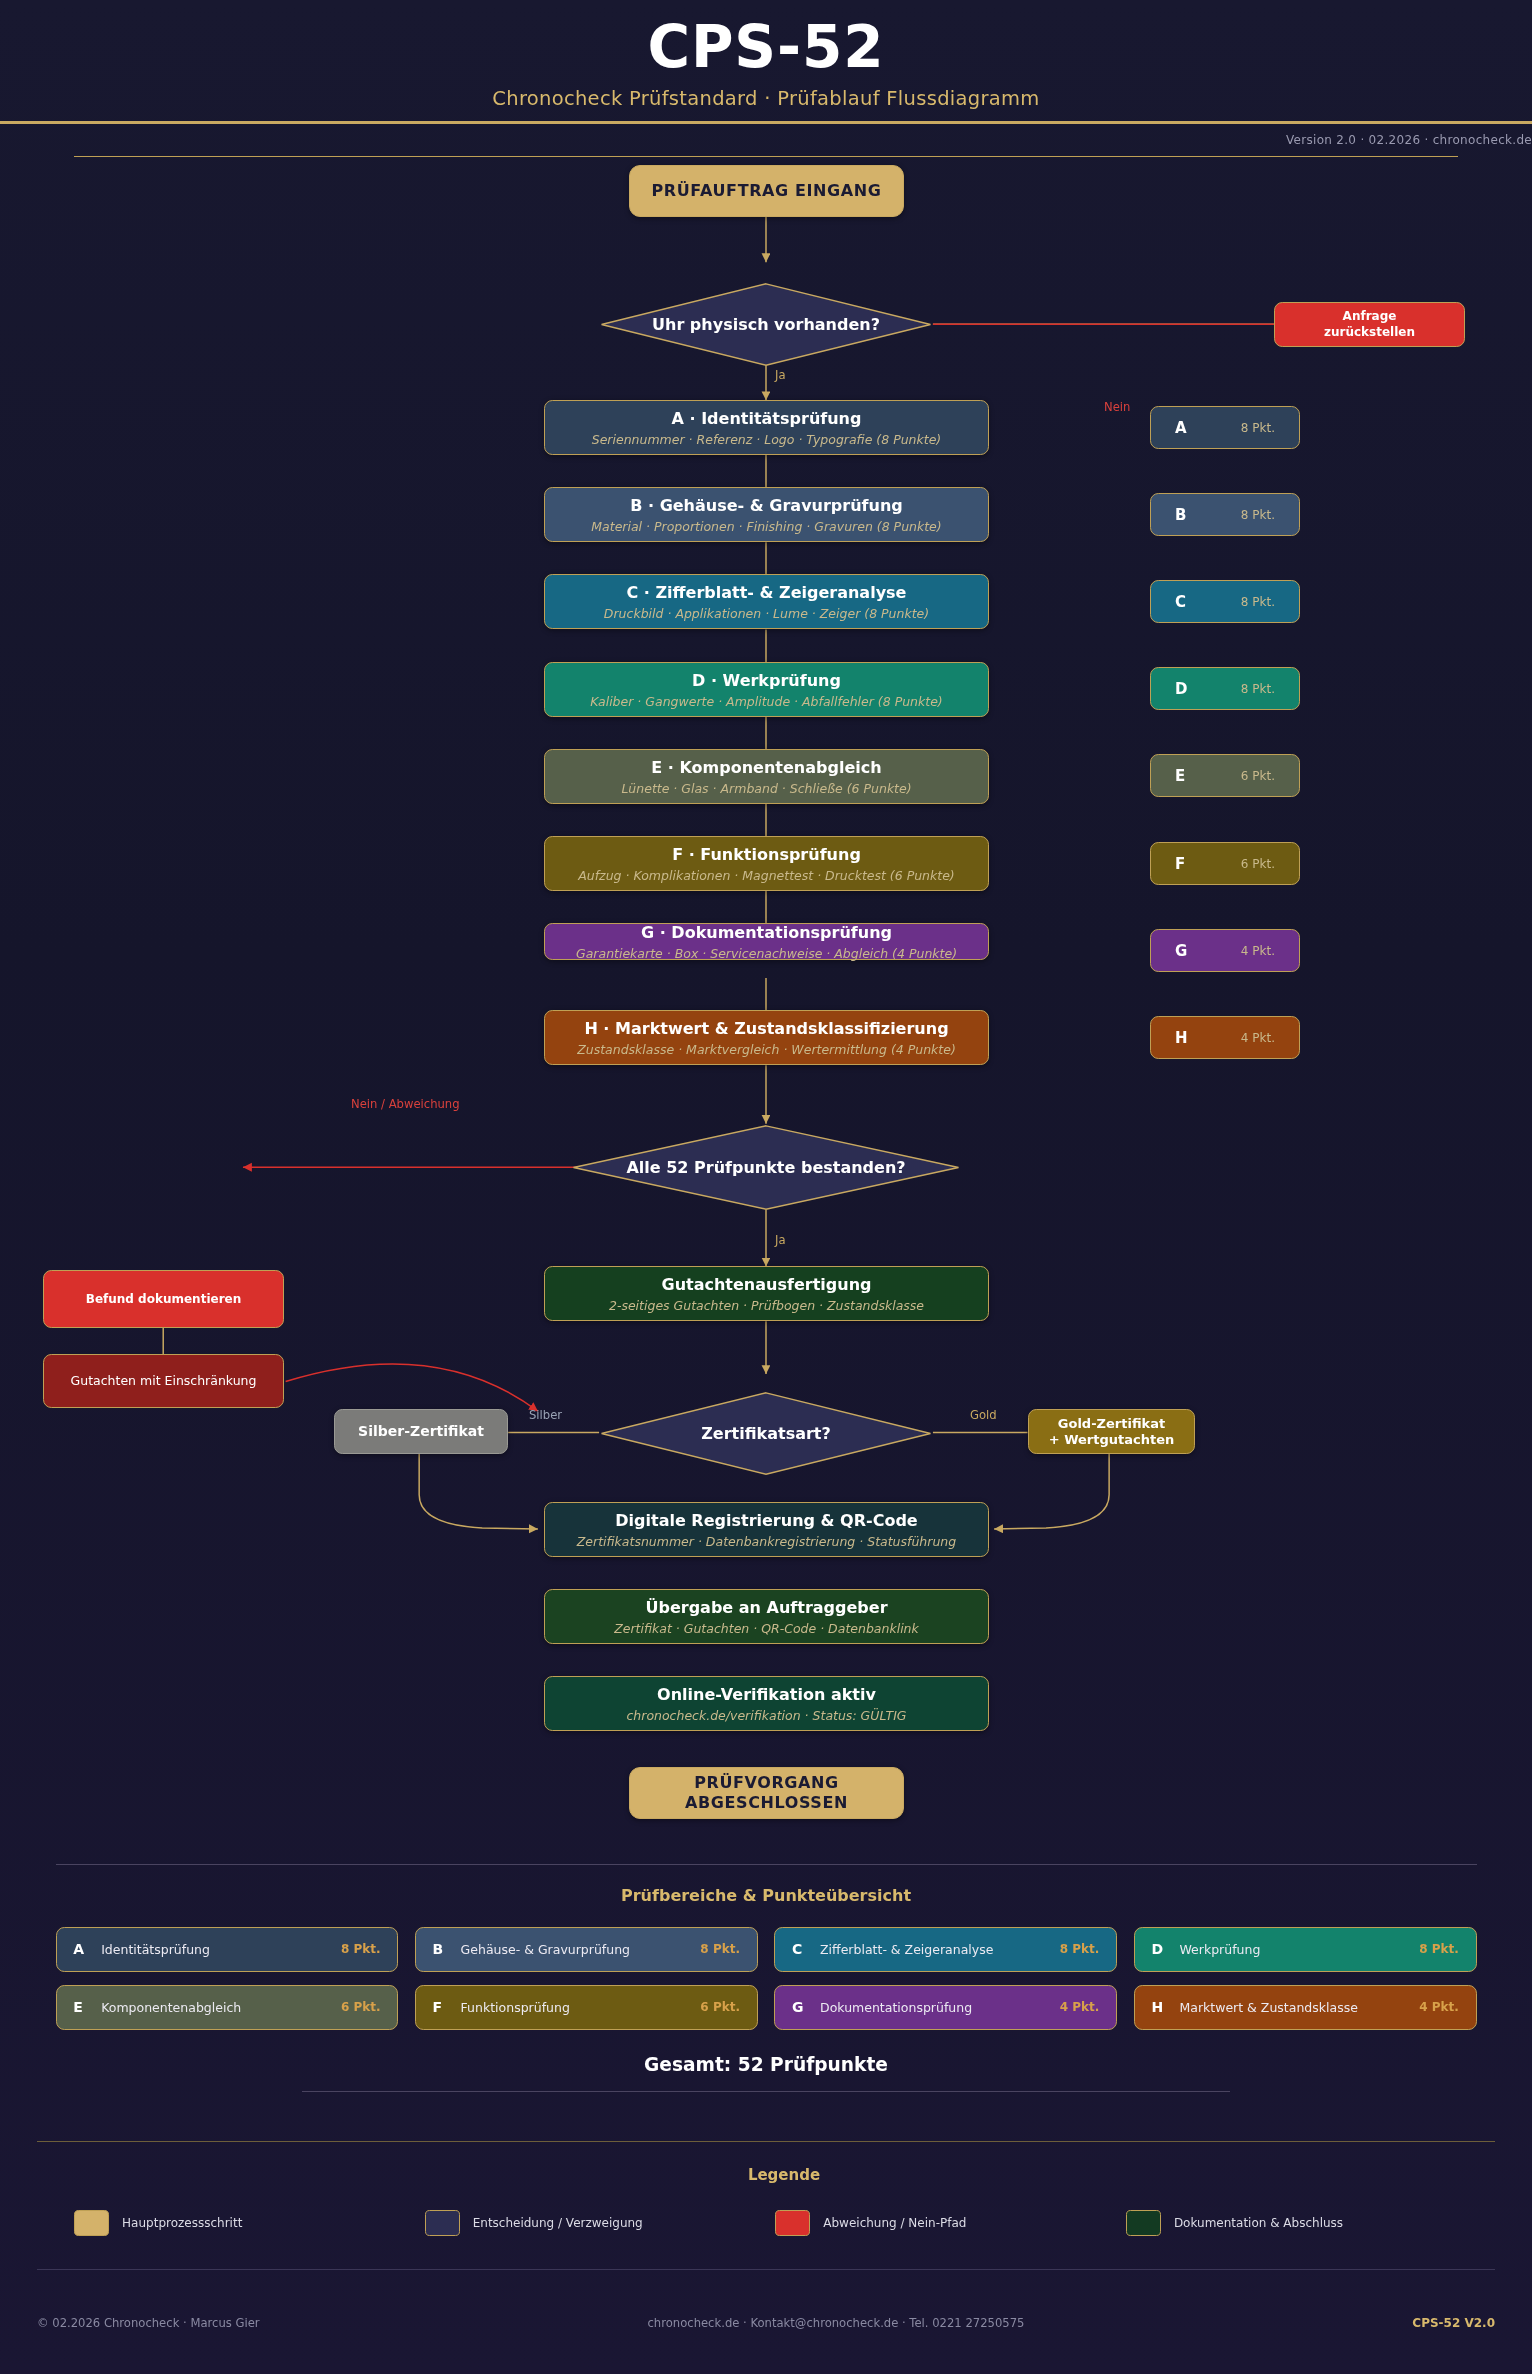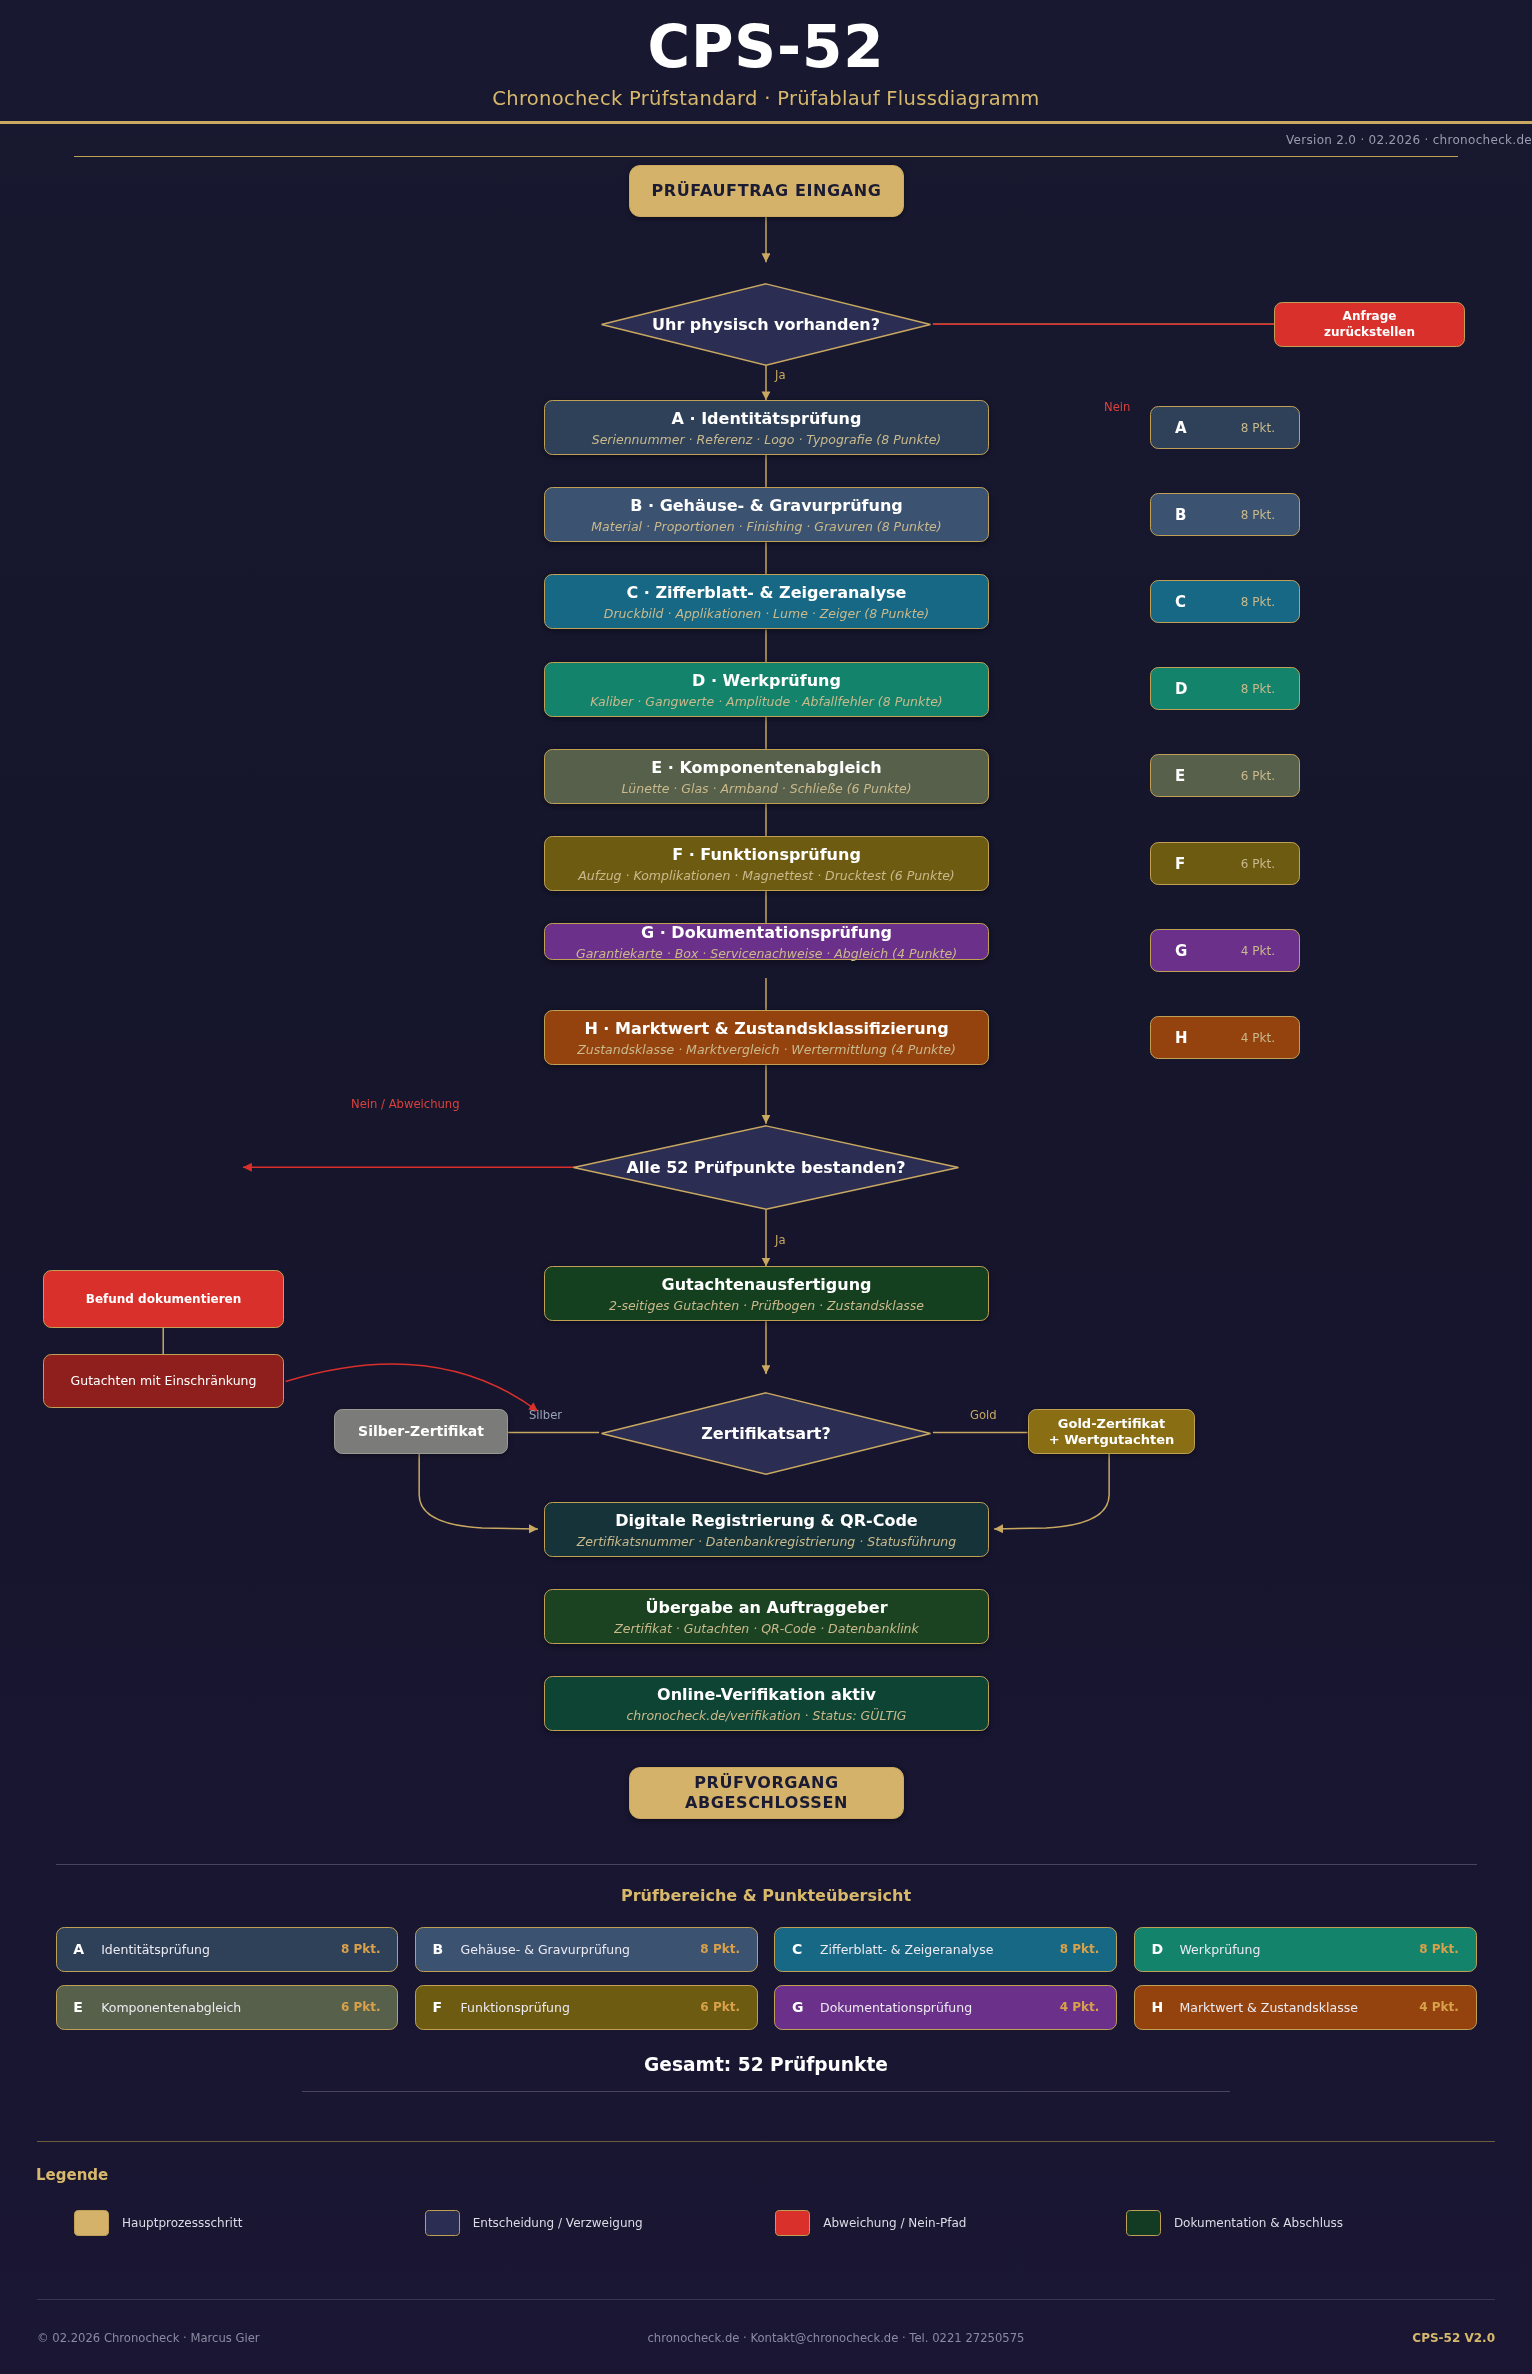--- a/index.html
+++ b/index.html
@@ -112,39 +112,39 @@
 
   .total {
     text-align: center; color: #ffffff; font-weight: bold; font-size: 18.6px;
     margin-top: 24px;
   }
   .total-rule { height: 0.9px; background: #4a4460; width: 928px; margin: 16.7px auto 0 auto; }
 
   
   .legend-sep { height: 0.9px; background: #6d5f3a; width: 1458px; margin: 39px auto 0 auto; }
   .legend-title {
-    text-align: left; color: #d8b96c; font-weight: bold; font-size: 15px;
+    text-align: center; color: #d8b96c; font-weight: bold; font-size: 15px;
     margin-top: 24px; margin-bottom: 26px; margin-left: 36px;
   }
   .legend-row {
     display: flex; width: 1421px; margin: 0 auto; padding-left: 18.6px;
   }
   .legend-item { display: flex; align-items: center; width: 25%; }
   .swatch {
     width: 35px; height: 26px; border: 1.4px solid #bfa055; border-radius: 4.6px;
     margin-right: 13px; flex: none;
   }
   .legend-item .lbl { font-size: 12px; color: #dcdce6; }
 
   
   .footer-wrap { position: absolute; left: 0; bottom: 0; width: 1532px; }
   .footer-rule { height: 0.9px; background: #3b3656; width: 1458px; margin: 0 auto; }
   .footer {
     display: flex; align-items: center; justify-content: space-between;
-    width: 1458px; margin: 3px auto; height: 69px;
+    width: 1458px; margin: 18px auto; height: 69px;
   }
   .footer .fl { font-size: 11.6px; color: #8a8aa2; }
   .footer .fc { font-size: 11.6px; color: #8a8aa2; }
   .footer .fr { font-size: 12px; color: #d8b96c; font-weight: bold; }
 </style>
 </head>
 <body>
 
 <div class="page">
 

